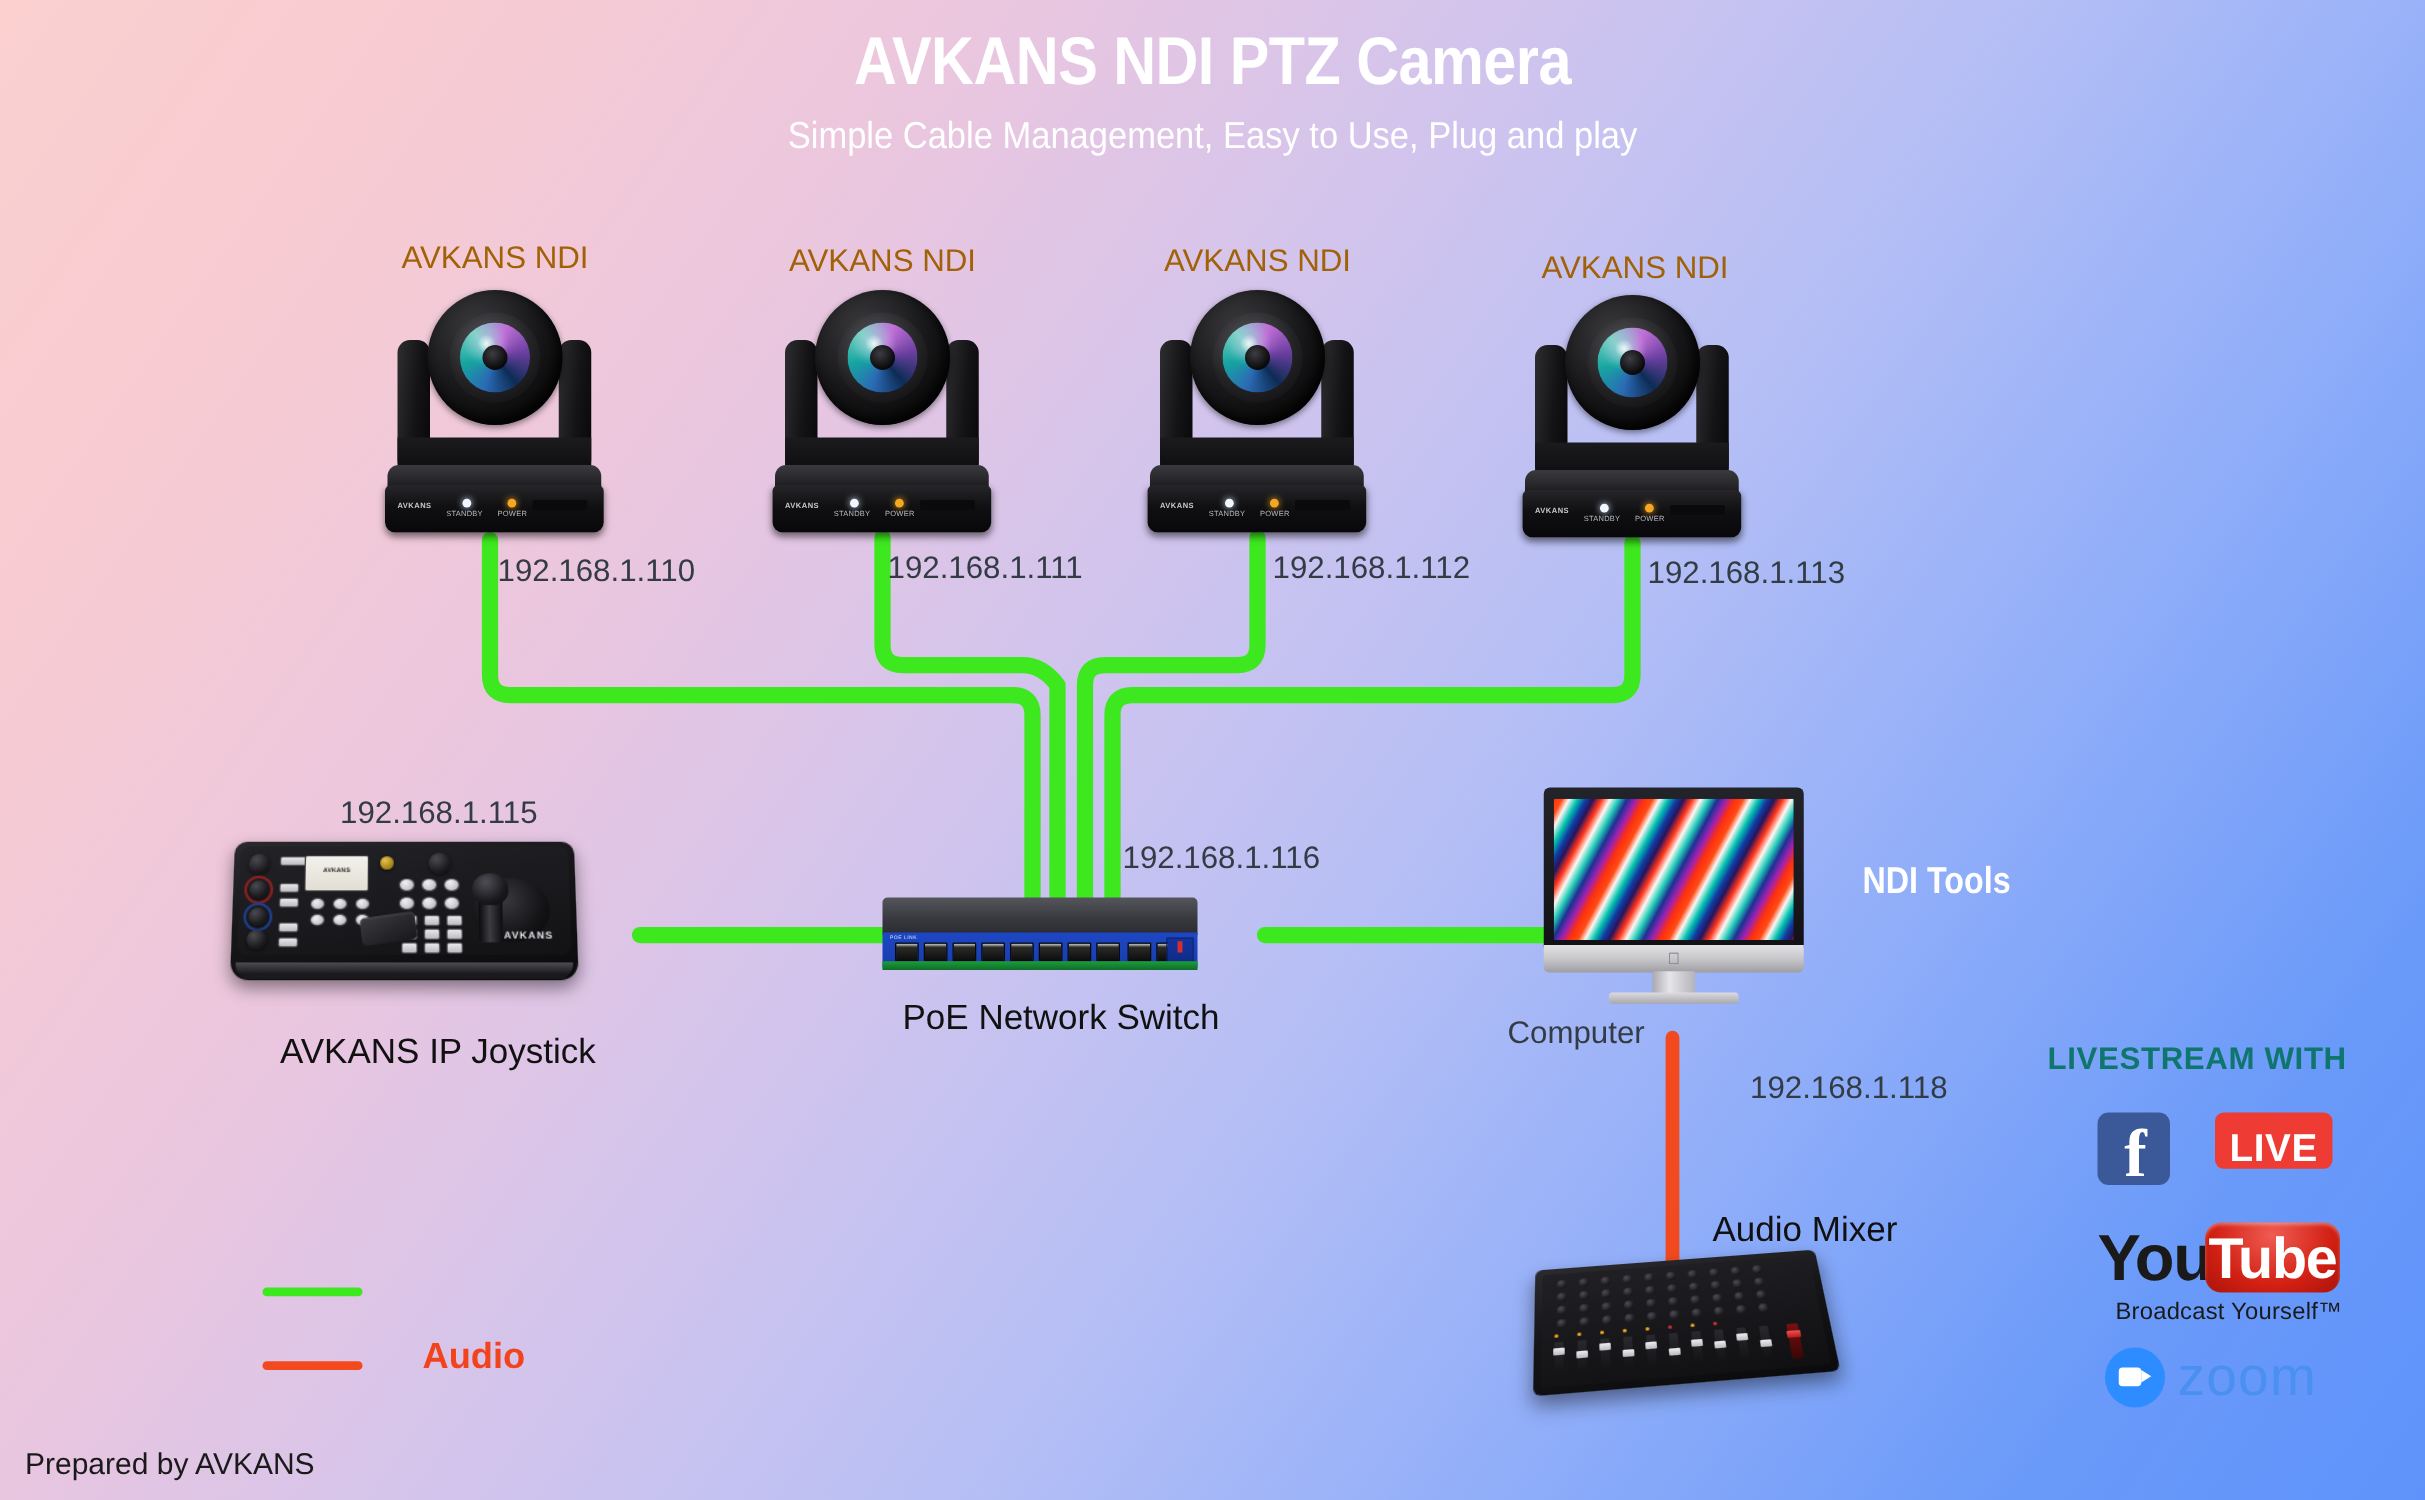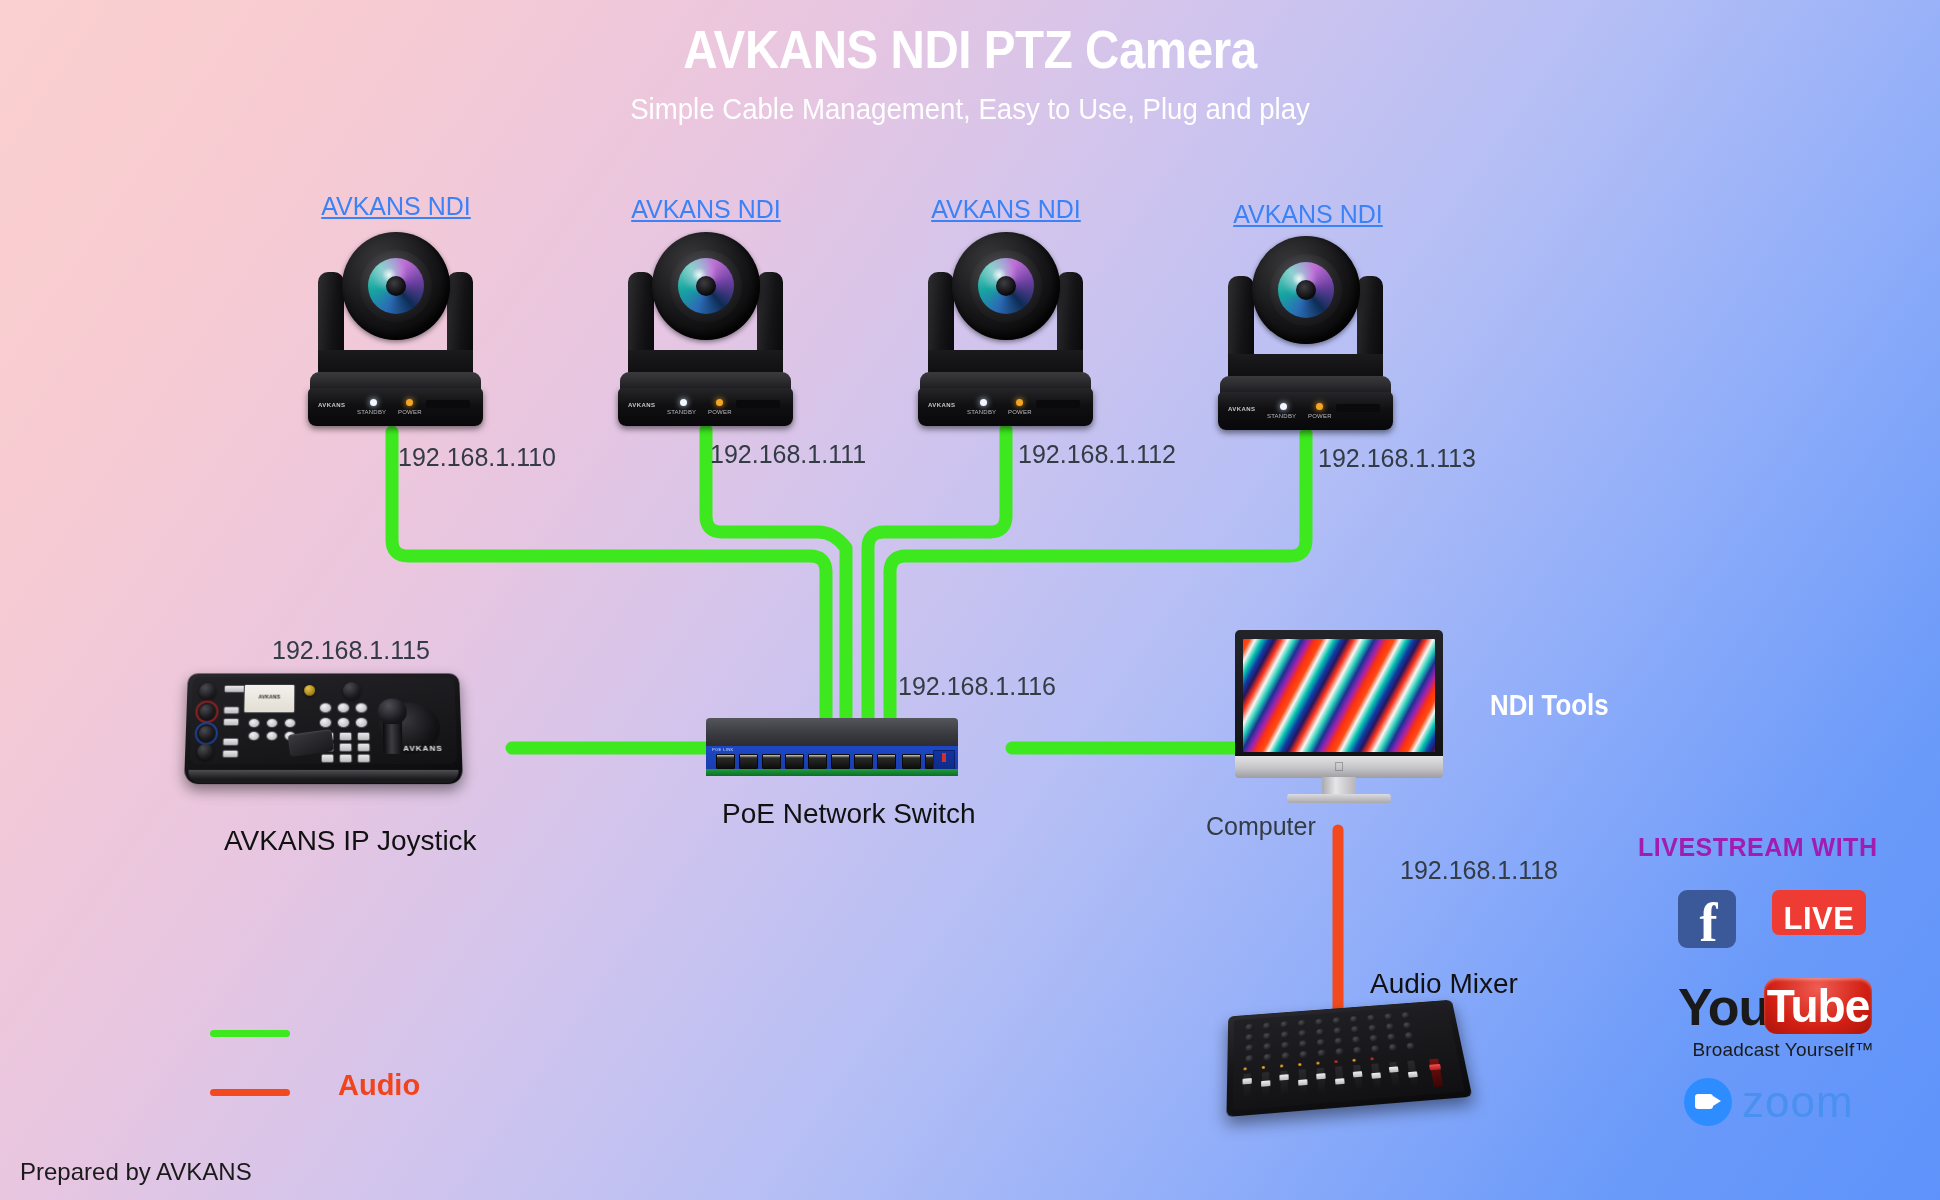--- a/index.html
+++ b/index.html
@@ -21,21 +21,21 @@
     letter-spacing: -0.5px;
     transform: scaleX(0.88); transform-origin: center top;
   }
   .subtitle {
     top: 92px; left: 0; width: 1940px; text-align: center;
     font-size: 30px; color: #ffffff; font-weight: 400;
     transform: scaleX(0.92); transform-origin: center top;
   }
 
   
-  .cam-name { font-size: 25px; color: #3b82f6; text-align: center; width: 300px; text-decoration: underline; }
+  .cam-name { font-size: 25px; color: #a16207; text-align: center; width: 300px; }
   .ip-label { font-size: 25px; color: #333b45; white-space: nowrap; }
   .dev-label { font-size: 28px; color: #111; white-space: nowrap; }
 
   
   #cables { position: absolute; inset: 0; }
 
   
   .camera { width: 175px; height: 195px; }
   .cam-head {
     position: absolute; left: 34px; top: 0; width: 108px; height: 108px;
@@ -272,21 +272,21 @@
     font-size: 29px; font-weight: bold; color: #2ee817;
     text-shadow: -1.5px -1.5px 0 #000, 1.5px -1.5px 0 #000, -1.5px 1.5px 0 #000, 1.5px 1.5px 0 #000;
     white-space: nowrap;
   }
   .legend-txt-aud {
     font-size: 29px; font-weight: bold; color: #f2441c; white-space: nowrap;
   }
 
   
   .ls-title {
-    font-size: 25px; font-weight: bold; color: #a21caf; letter-spacing: .5px; white-space: nowrap;
+    font-size: 25px; font-weight: bold; color: #0f766e; letter-spacing: .5px; white-space: nowrap;
   }
   .fb-icon {
     width: 58px; height: 58px; background: #3b5998; border-radius: 9px;
     position: relative; display: inline-block; vertical-align: top;
   }
   .fb-f {
     position: absolute; left: 50%; top: 7px; transform: translateX(-42%);
     color: #fff; font-size: 54px; font-weight: bold; line-height: 52px;
     font-family: "Liberation Serif", serif;
   }

